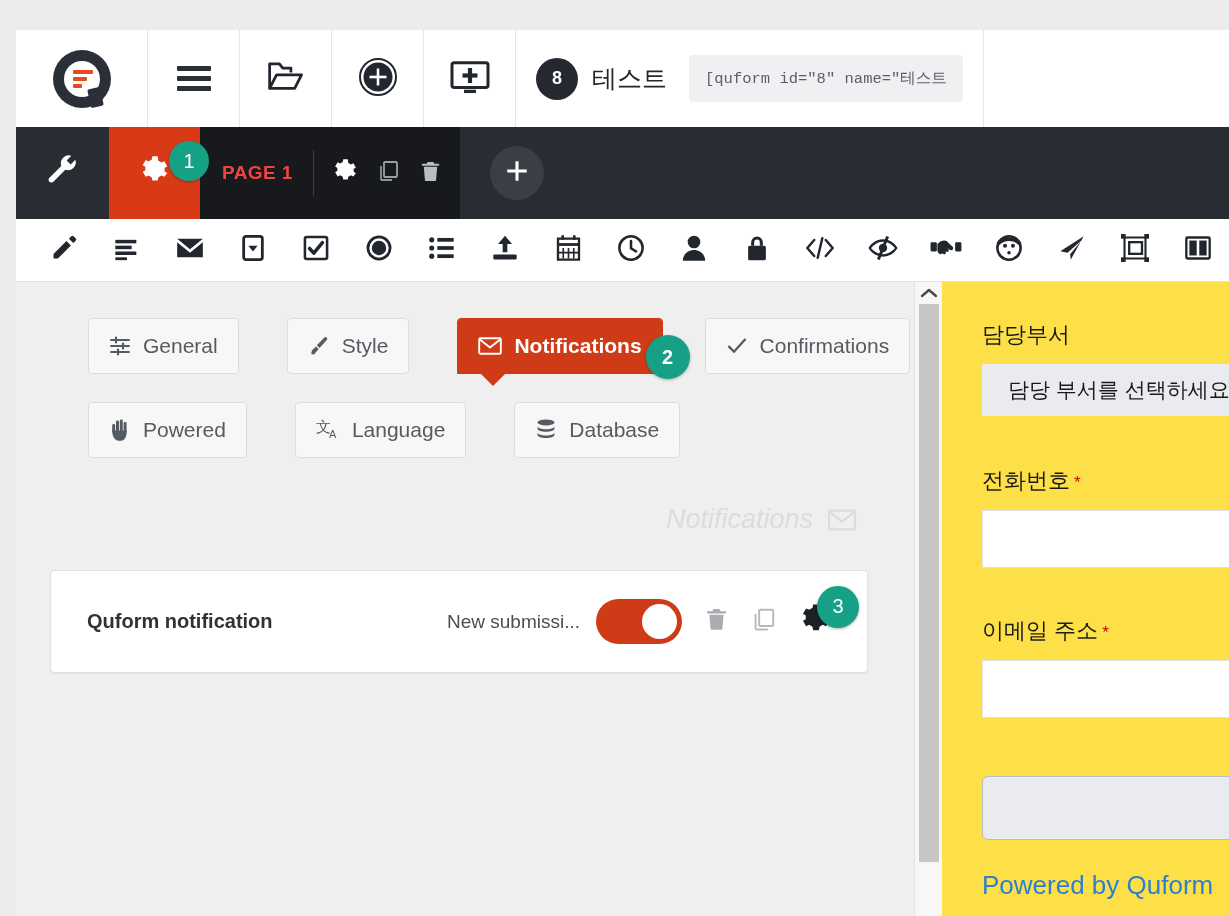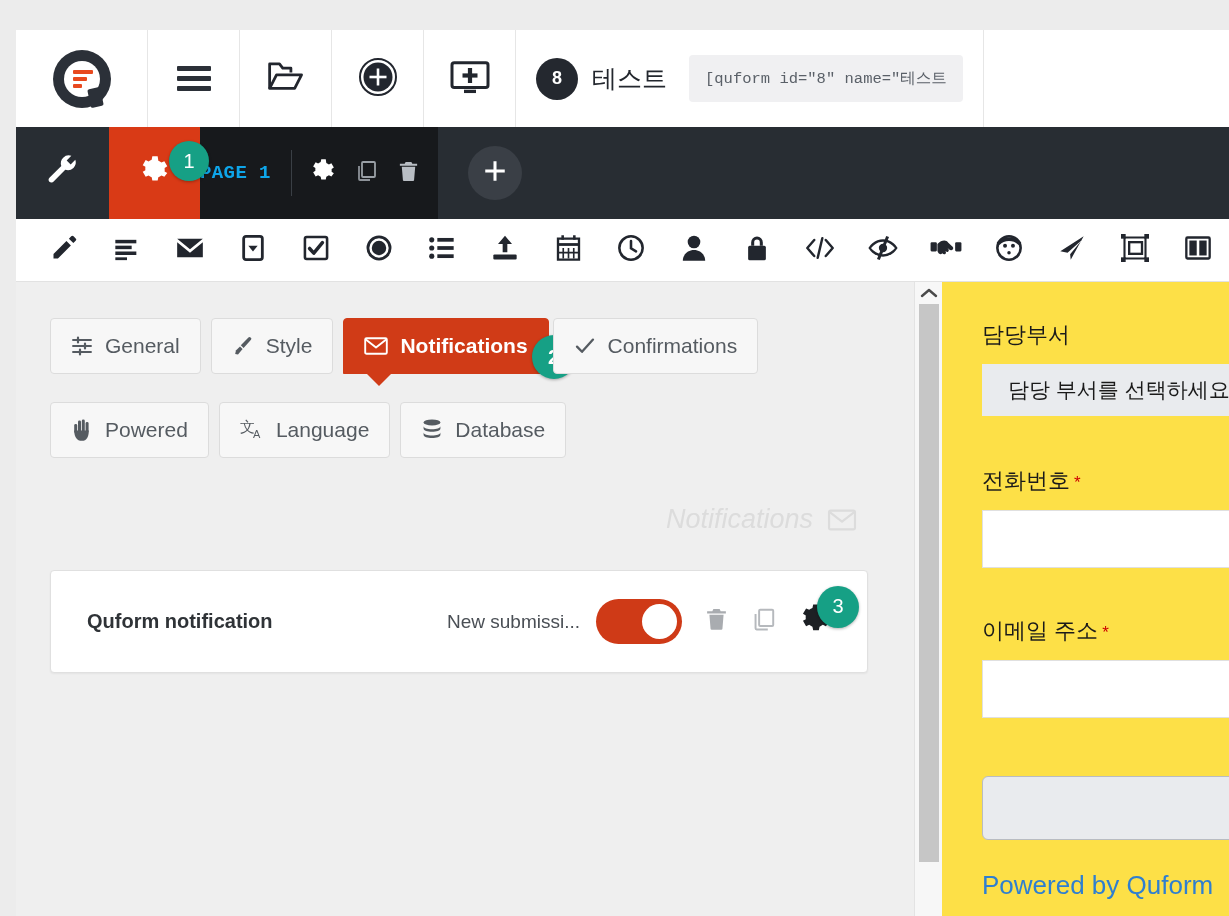--- a/index.html
+++ b/index.html
@@ -81,22 +81,22 @@
   .wrench-cell { width:93px; display:flex; align-items:center; justify-content:center; cursor:pointer;}
   .pagetab-wrap { display:flex; align-items:stretch; background:#17191c; }
   .pagetab-gear {
     width:91px; background:#d93a16; display:flex; align-items:center; justify-content:center;
     position:relative; cursor:pointer;
   }
   .pagetab-body {
     display:flex; align-items:center; background:#17191c; padding-right:18px;
   }
   .page-label {
-    color:#0ea5e9; font-weight:bold; font-size:19px; letter-spacing:.4px;
-    margin-right:20px; white-space:nowrap;font-family:Liberation Mono, monospace;
+    color:#ef4444; font-weight:bold; font-size:19px; letter-spacing:.4px;
+    margin-left:22px; margin-right:20px; white-space:nowrap;
   }
   .vdiv { width:1px; height:46px; background:#3a3f45; margin-right:18px; }
   .ptool { margin-right:18px; cursor:pointer; display:flex; align-items:center;}
   .ptool:last-child{ margin-right:0; }
   .addpage-cell { display:flex; align-items:center; padding-left:30px; }
   .addpage {
     width:54px; height:54px; border-radius:50%; background:#3a3f46;
     display:flex; align-items:center; justify-content:center; cursor:pointer;
   }
 
@@ -143,21 +143,21 @@
     position:absolute; left:926px; top:0; width:287px; height:634px;
     background:#fde047; overflow:hidden;
   }
 
   
   .tabrow { position:absolute; left:34px; top:36px; display:flex; }
   .tab {
     background:#f7f7f7; border:1px solid #dcdcdc; border-radius:4px;
     height:56px; display:flex; align-items:center; padding:0 20px;
     margin-right:10px; cursor:pointer; color:#555b61; font-size:21px;
-    box-sizing:border-box; position:relative;
+    box-sizing:border-box; position:relative;margin-left:38px;
   }
   .tab .ti { margin-right:12px; display:flex; align-items:center; }
   .tab.active {
     background:#d03b17; border-color:#d03b17; color:#ffffff; font-weight:bold;
     border-radius:4px 4px 0 0;
   }
   .tab.active:after {
     content:""; position:absolute; left:22px; bottom:-13px;
     border-left:13px solid transparent; border-right:13px solid transparent;
     border-top:13px solid #d03b17;

